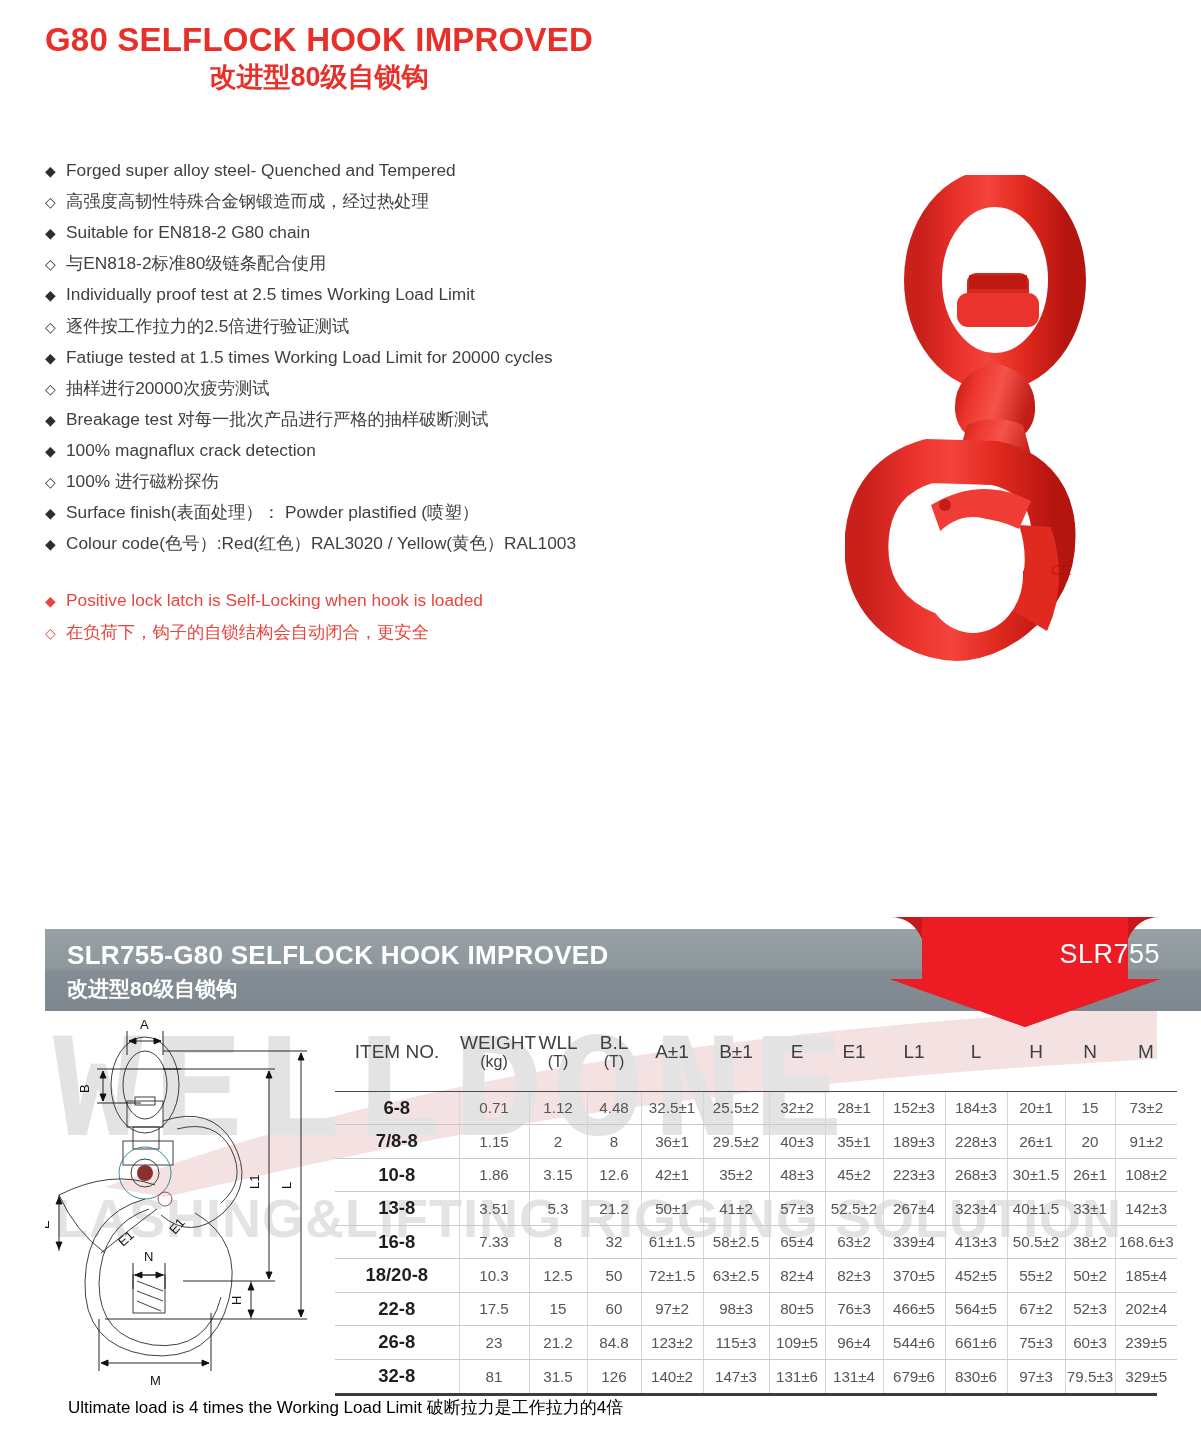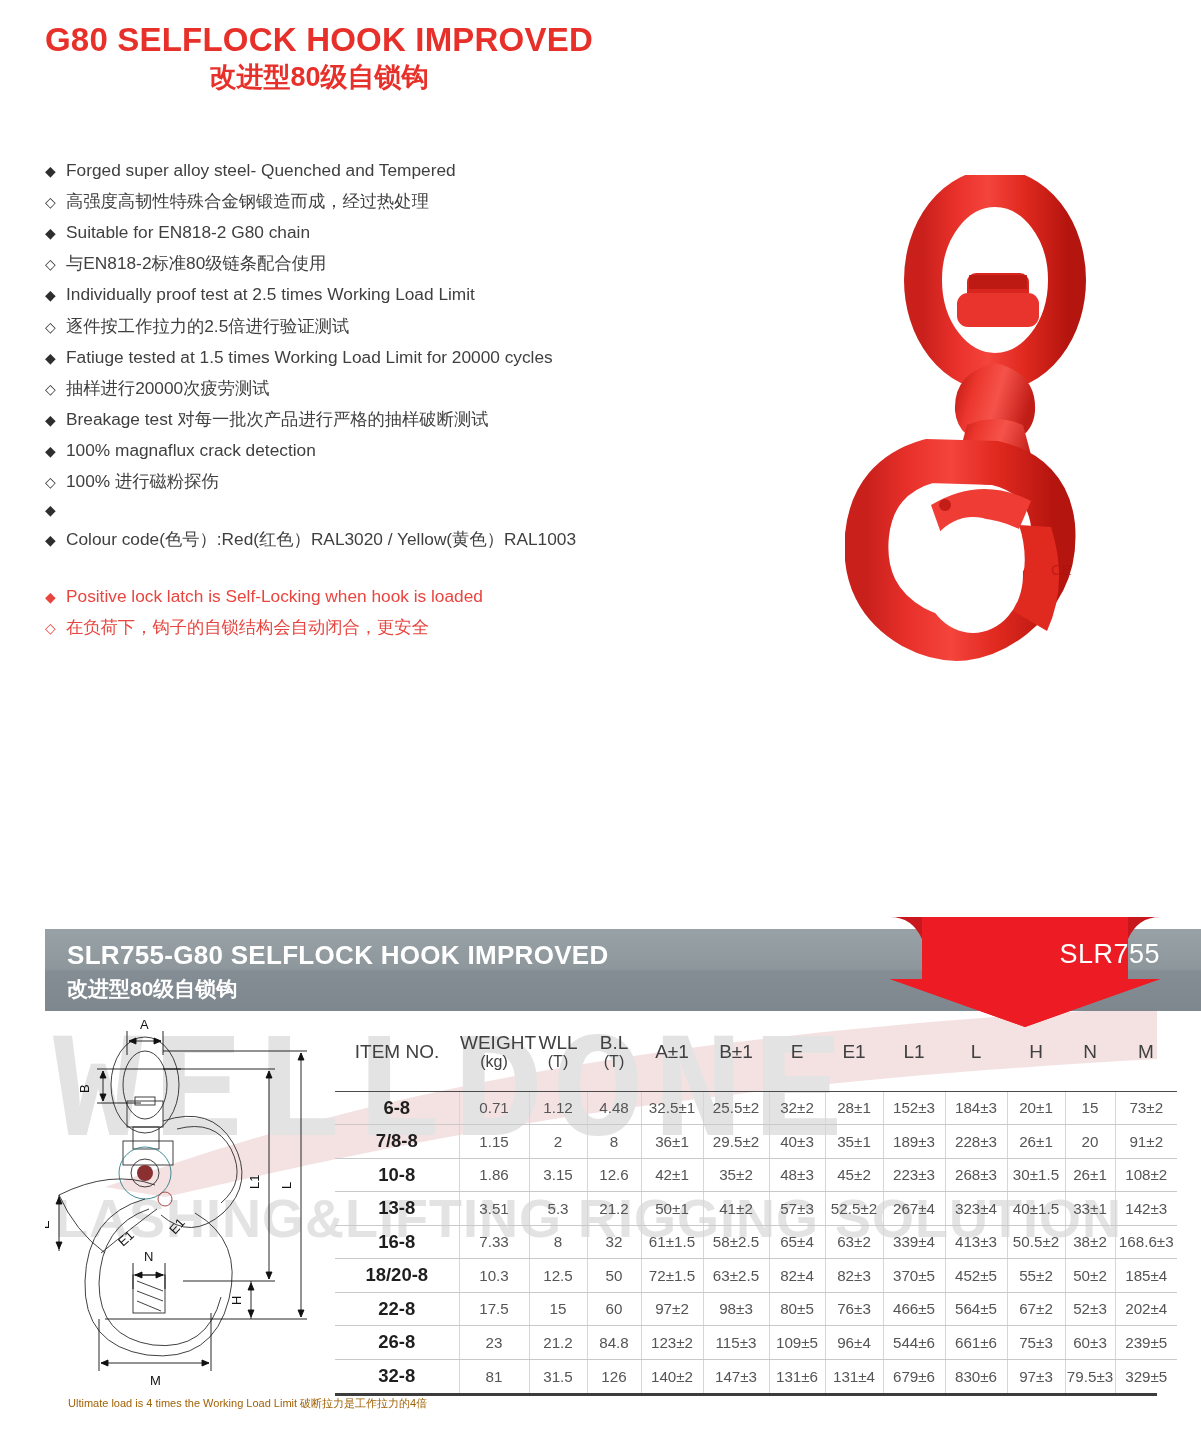--- a/index.html
+++ b/index.html
@@ -221,22 +221,22 @@
   #table-bottom-rule {
     width: 822px;
     height: 3.5px;
     background: #3c3c3c;
     margin-top: 0px;
   }
   #footer-note {
     position: absolute;
     left: 68px;
     top: 1396px;
-    font-size: 11px;
-    color: #a16207;
+    font-size: 17px;
+    color: #000000;
     white-space: nowrap;
   }
 </style>
 </head>
 <body>
 
 <div id="title-block">
   <div id="title-en">G80 SELFLOCK HOOK IMPROVED</div>
   <div id="title-cn">改进型80级自锁钩</div>
 </div>
@@ -281,20 +281,21 @@
     <div class="feat-row">
       <span class="mark">◆</span>
       <span>100% magnaflux crack detection</span>
     </div>
     <div class="feat-row">
       <span class="mark">◇</span>
       <span>100% 进行磁粉探伤</span>
     </div>
     <div class="feat-row">
       <span class="mark">◆</span>
+      <span>Surface finish(表面处理）： Powder plastified (喷塑）</span>
     </div>
     <div class="feat-row">
       <span class="mark">◆</span>
       <span>Colour code(色号）:Red(红色）RAL3020 / Yellow(黄色）RAL1003</span>
     </div>
     <div class="gap"></div>
     <div class="feat-row red">
       <span class="mark">◆</span>
       <span>Positive lock latch is Self-Locking when hook is loaded</span>
     </div>

